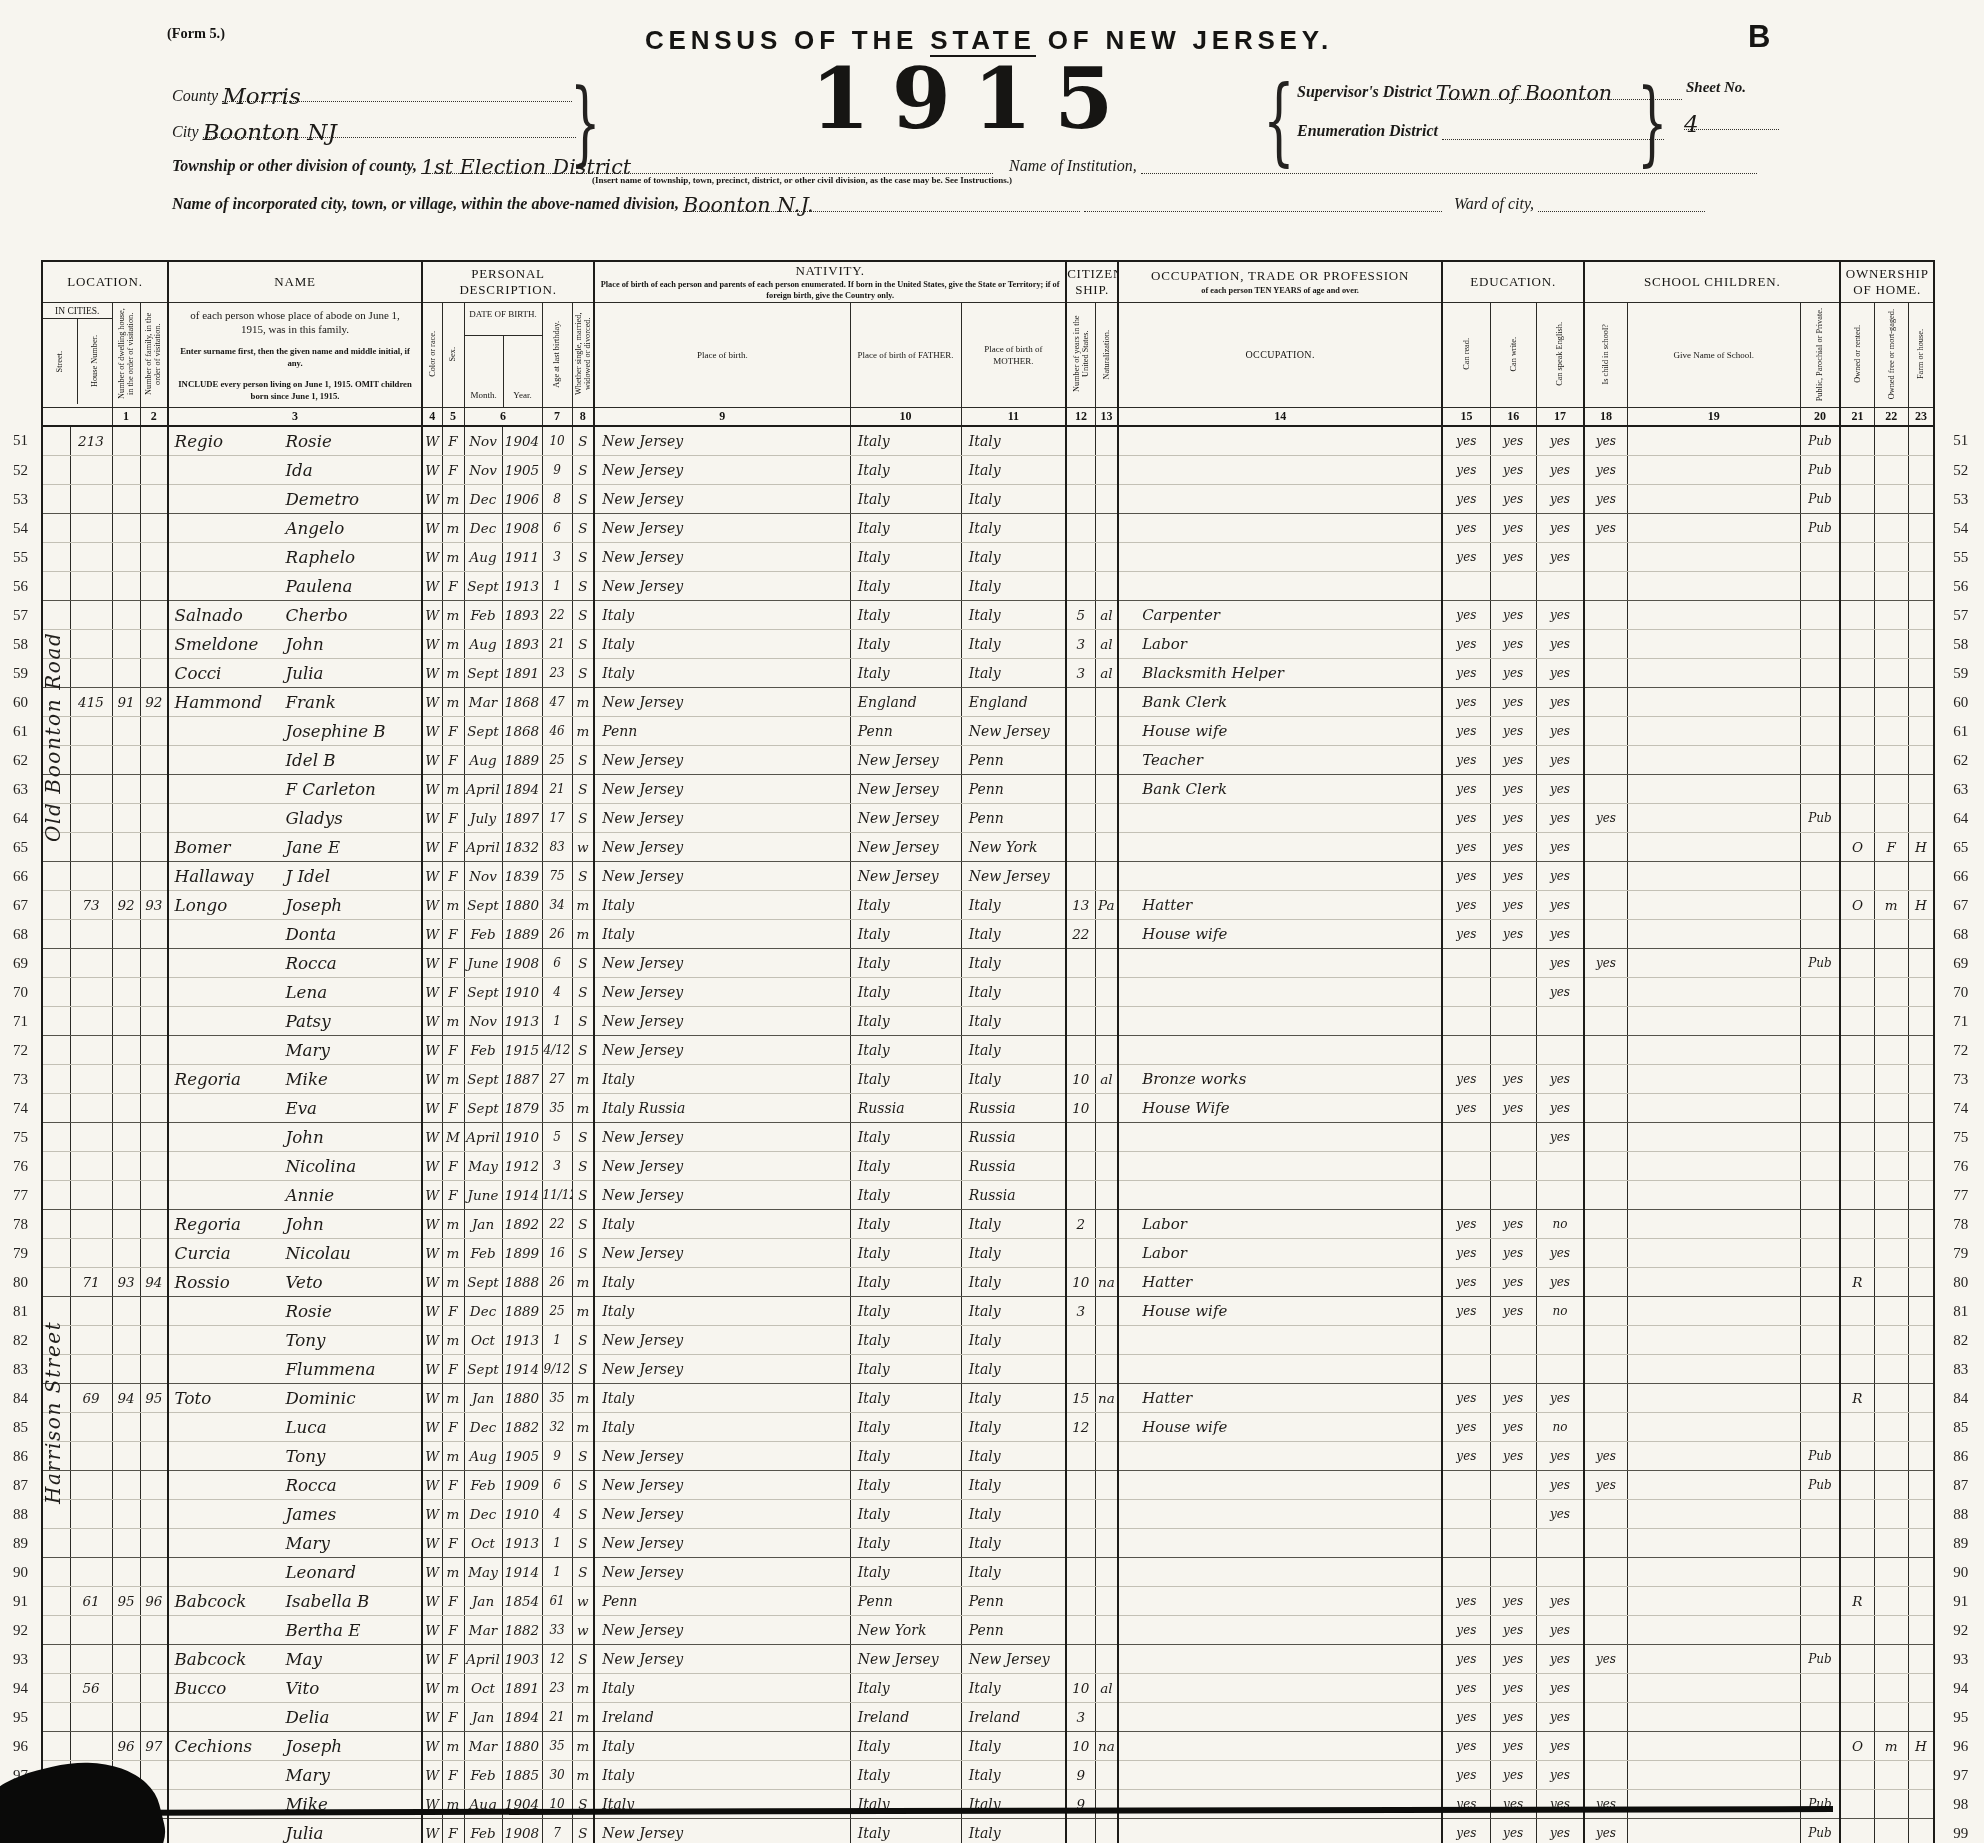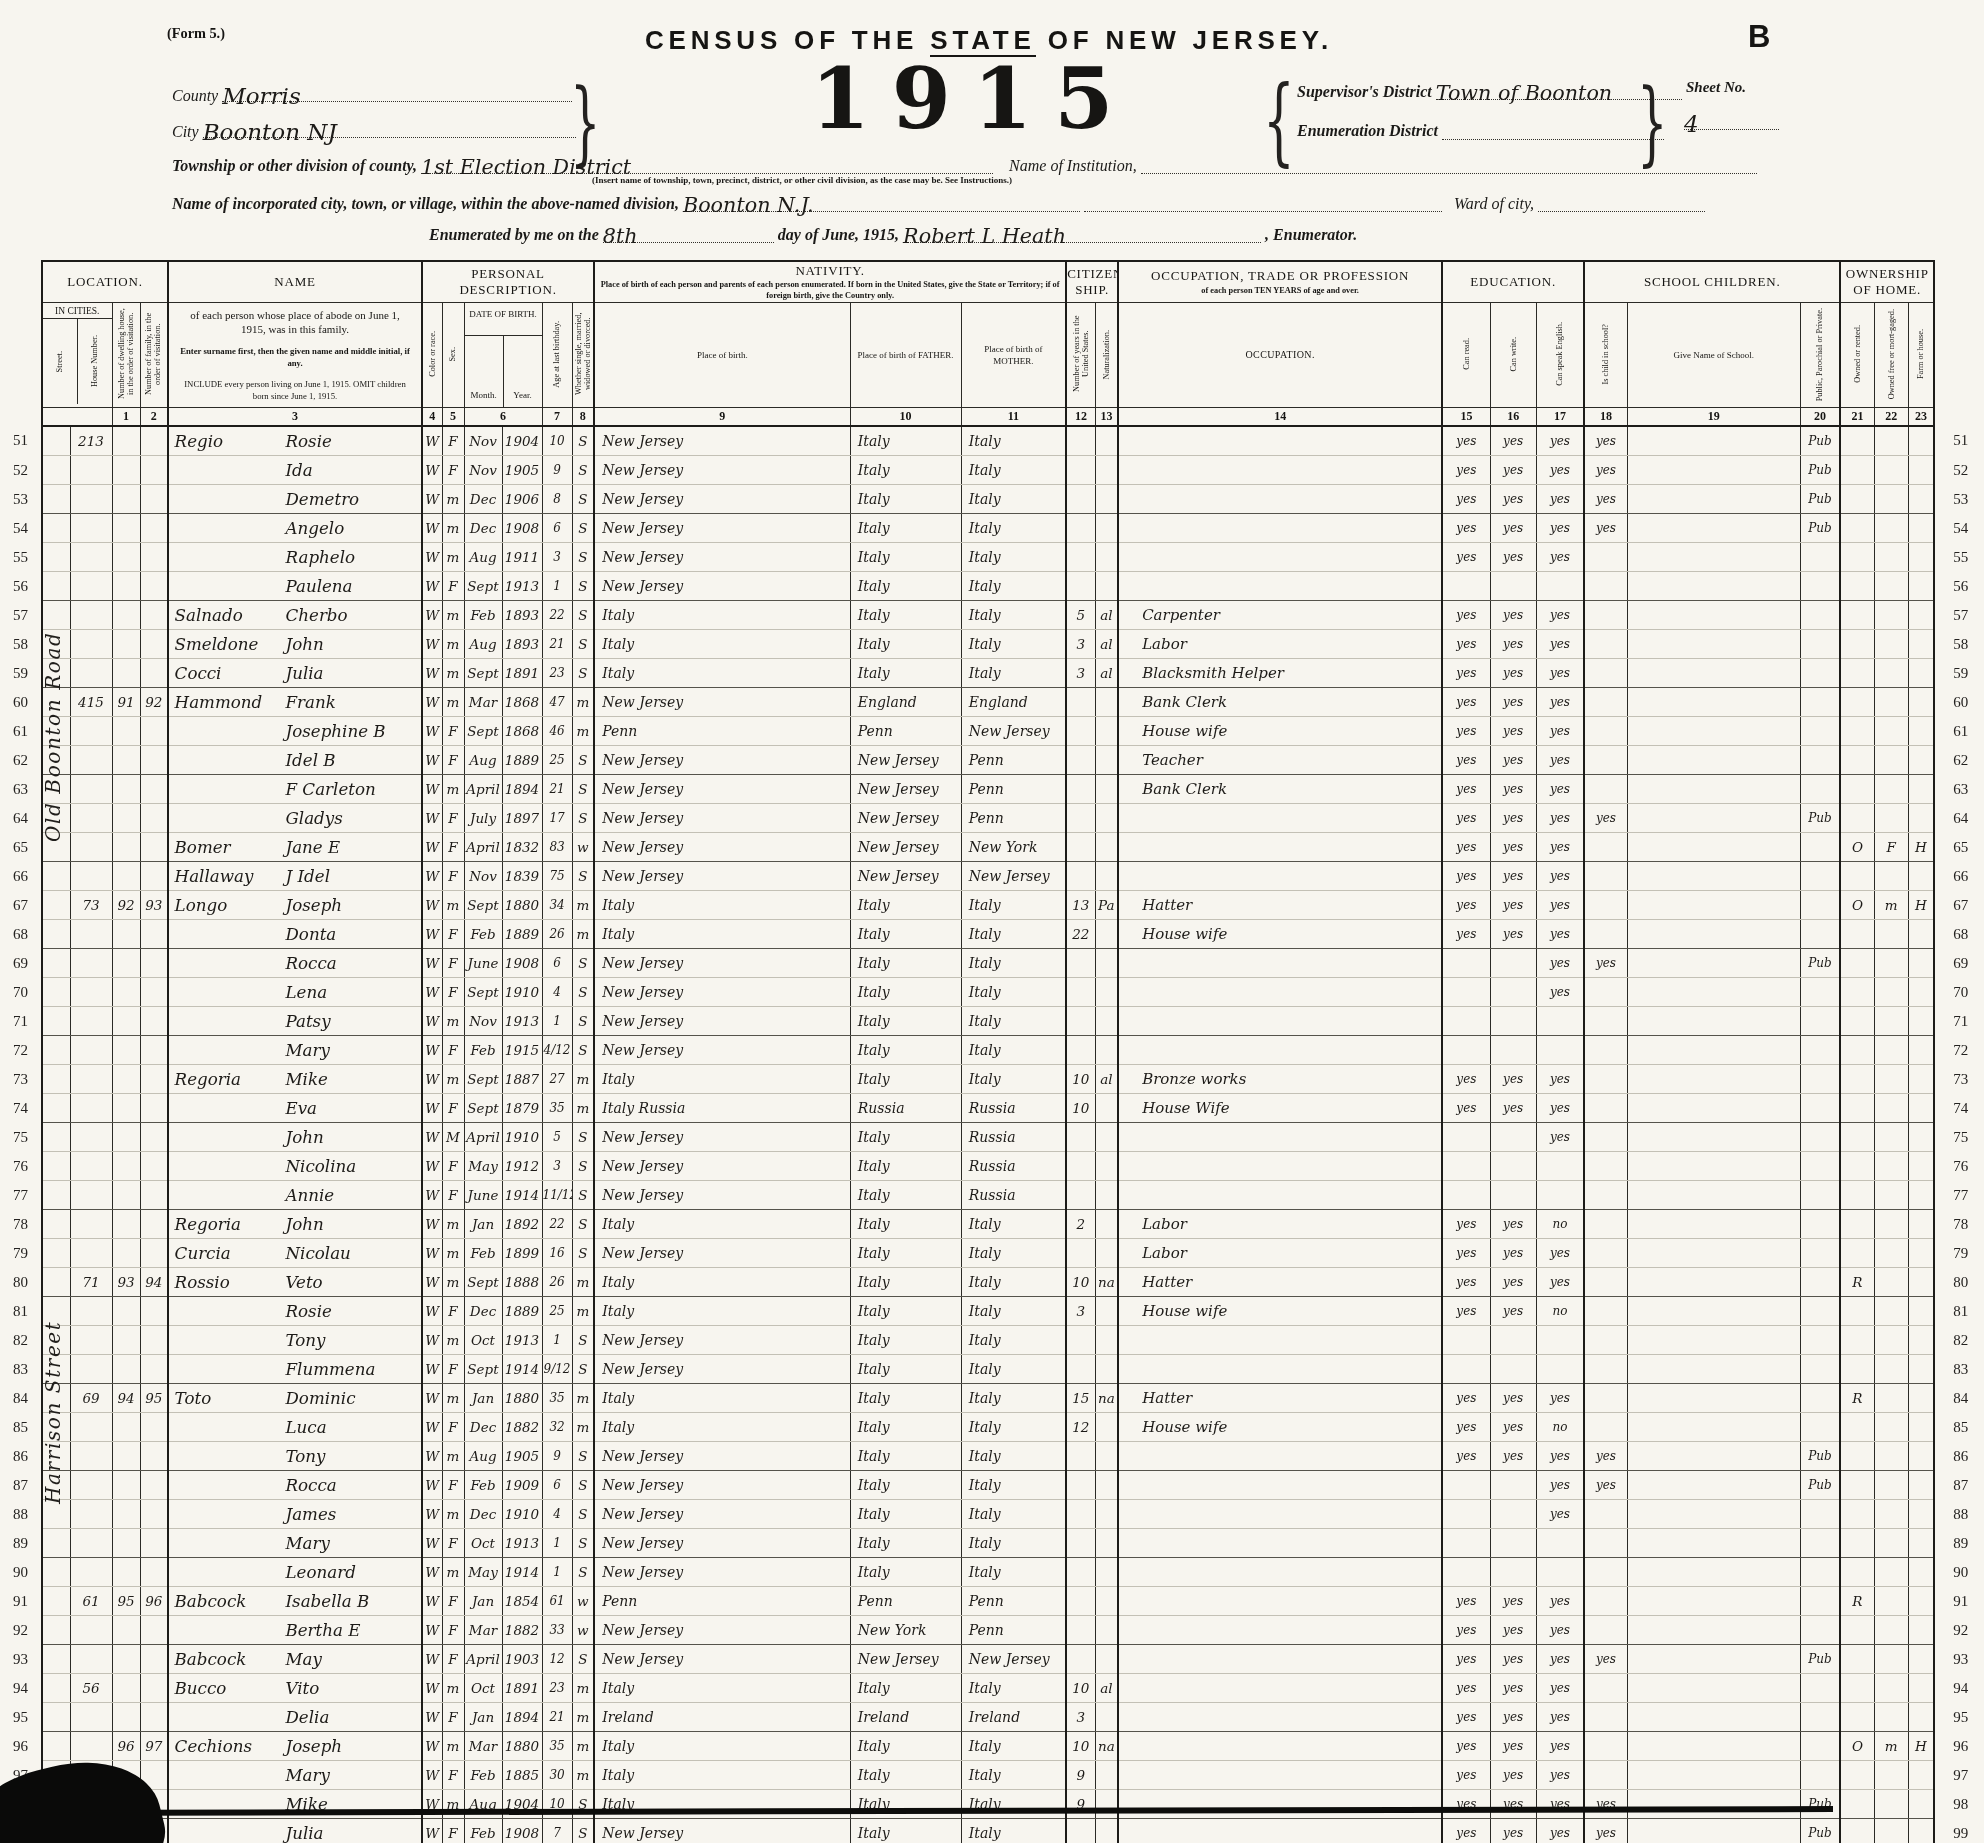--- a/index.html
+++ b/index.html
@@ -38,21 +38,21 @@
      max-height:98px;display:inline-block;}
   .vc{vertical-align:middle;}
   .cc{vertical-align:top;}
   .ict{font-size:9.5px;border-bottom:1.2px double #2b2a26;padding:3.2px 0 1.6px 0;}
   .icp{display:flex;height:85px;}
   .icp .vbox{flex:1;display:flex;align-items:center;justify-content:center;}
   .icp .bl{border-left:0.8px solid #2b2a26;}
   .nmc{vertical-align:middle;padding:0 9px;}
   .nm1{font-size:11px;line-height:1.3;padding-bottom:10.3px;}
   .nm2{font-size:8.7px;font-weight:bold;line-height:1.3;padding-bottom:10.3px;}
-  .nm3{font-size:8.7px;font-weight:normal;line-height:1.3;}
+  .nm3{font-size:8.7px;font-weight:bold;line-height:1.3;}
   .dob{vertical-align:top;}
   .dobt{font-size:9px;padding-top:5.6px;height:26px;}
   .dobb{display:flex;height:71px;border-top:0.8px solid #2b2a26;}
   .dobb div{flex:1;display:flex;align-items:flex-end;justify-content:center;font-size:9px;padding-bottom:6.4px;}
   .dobb .bl{border-left:0.8px solid #2b2a26;}
   .pbc{font-size:9px;vertical-align:middle;line-height:1.35;padding:0 4px;}
   .occh{font-size:10px;letter-spacing:0.4px;vertical-align:middle;}
   tbody td{height:28px;border-left:0.8px solid #2b2a26;border-bottom:0.8px solid #c3c0b5;
            text-align:center;vertical-align:middle;}
   tbody tr.h3 td{border-bottom:1.2px solid #55534b;}
@@ -121,27 +121,20 @@
   <div class="note-small" style="left:512px;top:175px;width:580px">(Insert name of township, town, precinct, district, or other civil division, as the case may be.  See Instructions.)</div>
 
   <div class="fl" style="left:172px;top:193px">
     <b>Name of incorporated city, town, or village, within the above-named division,</b>
     <span class="dot" style="width:397px"><span class="hw v52">Boonton N.J.</span></span>
     <span class="dot" style="width:358px"></span>
     <span style="margin-left:8px">Ward of city,</span>
     <span class="dot" style="width:167px"><span class="hw v52"></span></span>
   </div>
 
-  <div class="fl" style="left:429px;top:224px">
-    <b>Enumerated by me on the</b>
-    <span class="dot" style="width:171px"><span class="hw v52">8th</span></span>
-    <b>day of June, 1915,</b>
-    <span class="dot" style="width:358px"><span class="hw v52">Robert L Heath</span></span>
-    <b>, Enumerator.</b>
-  </div>
 
   <table id="census-table">
       <colgroup>
         <col style="width:42px">
         <col style="width:28px">
         <col style="width:42px">
         <col style="width:28px">
         <col style="width:28px">
         <col style="width:254px">
         <col style="width:20px">

